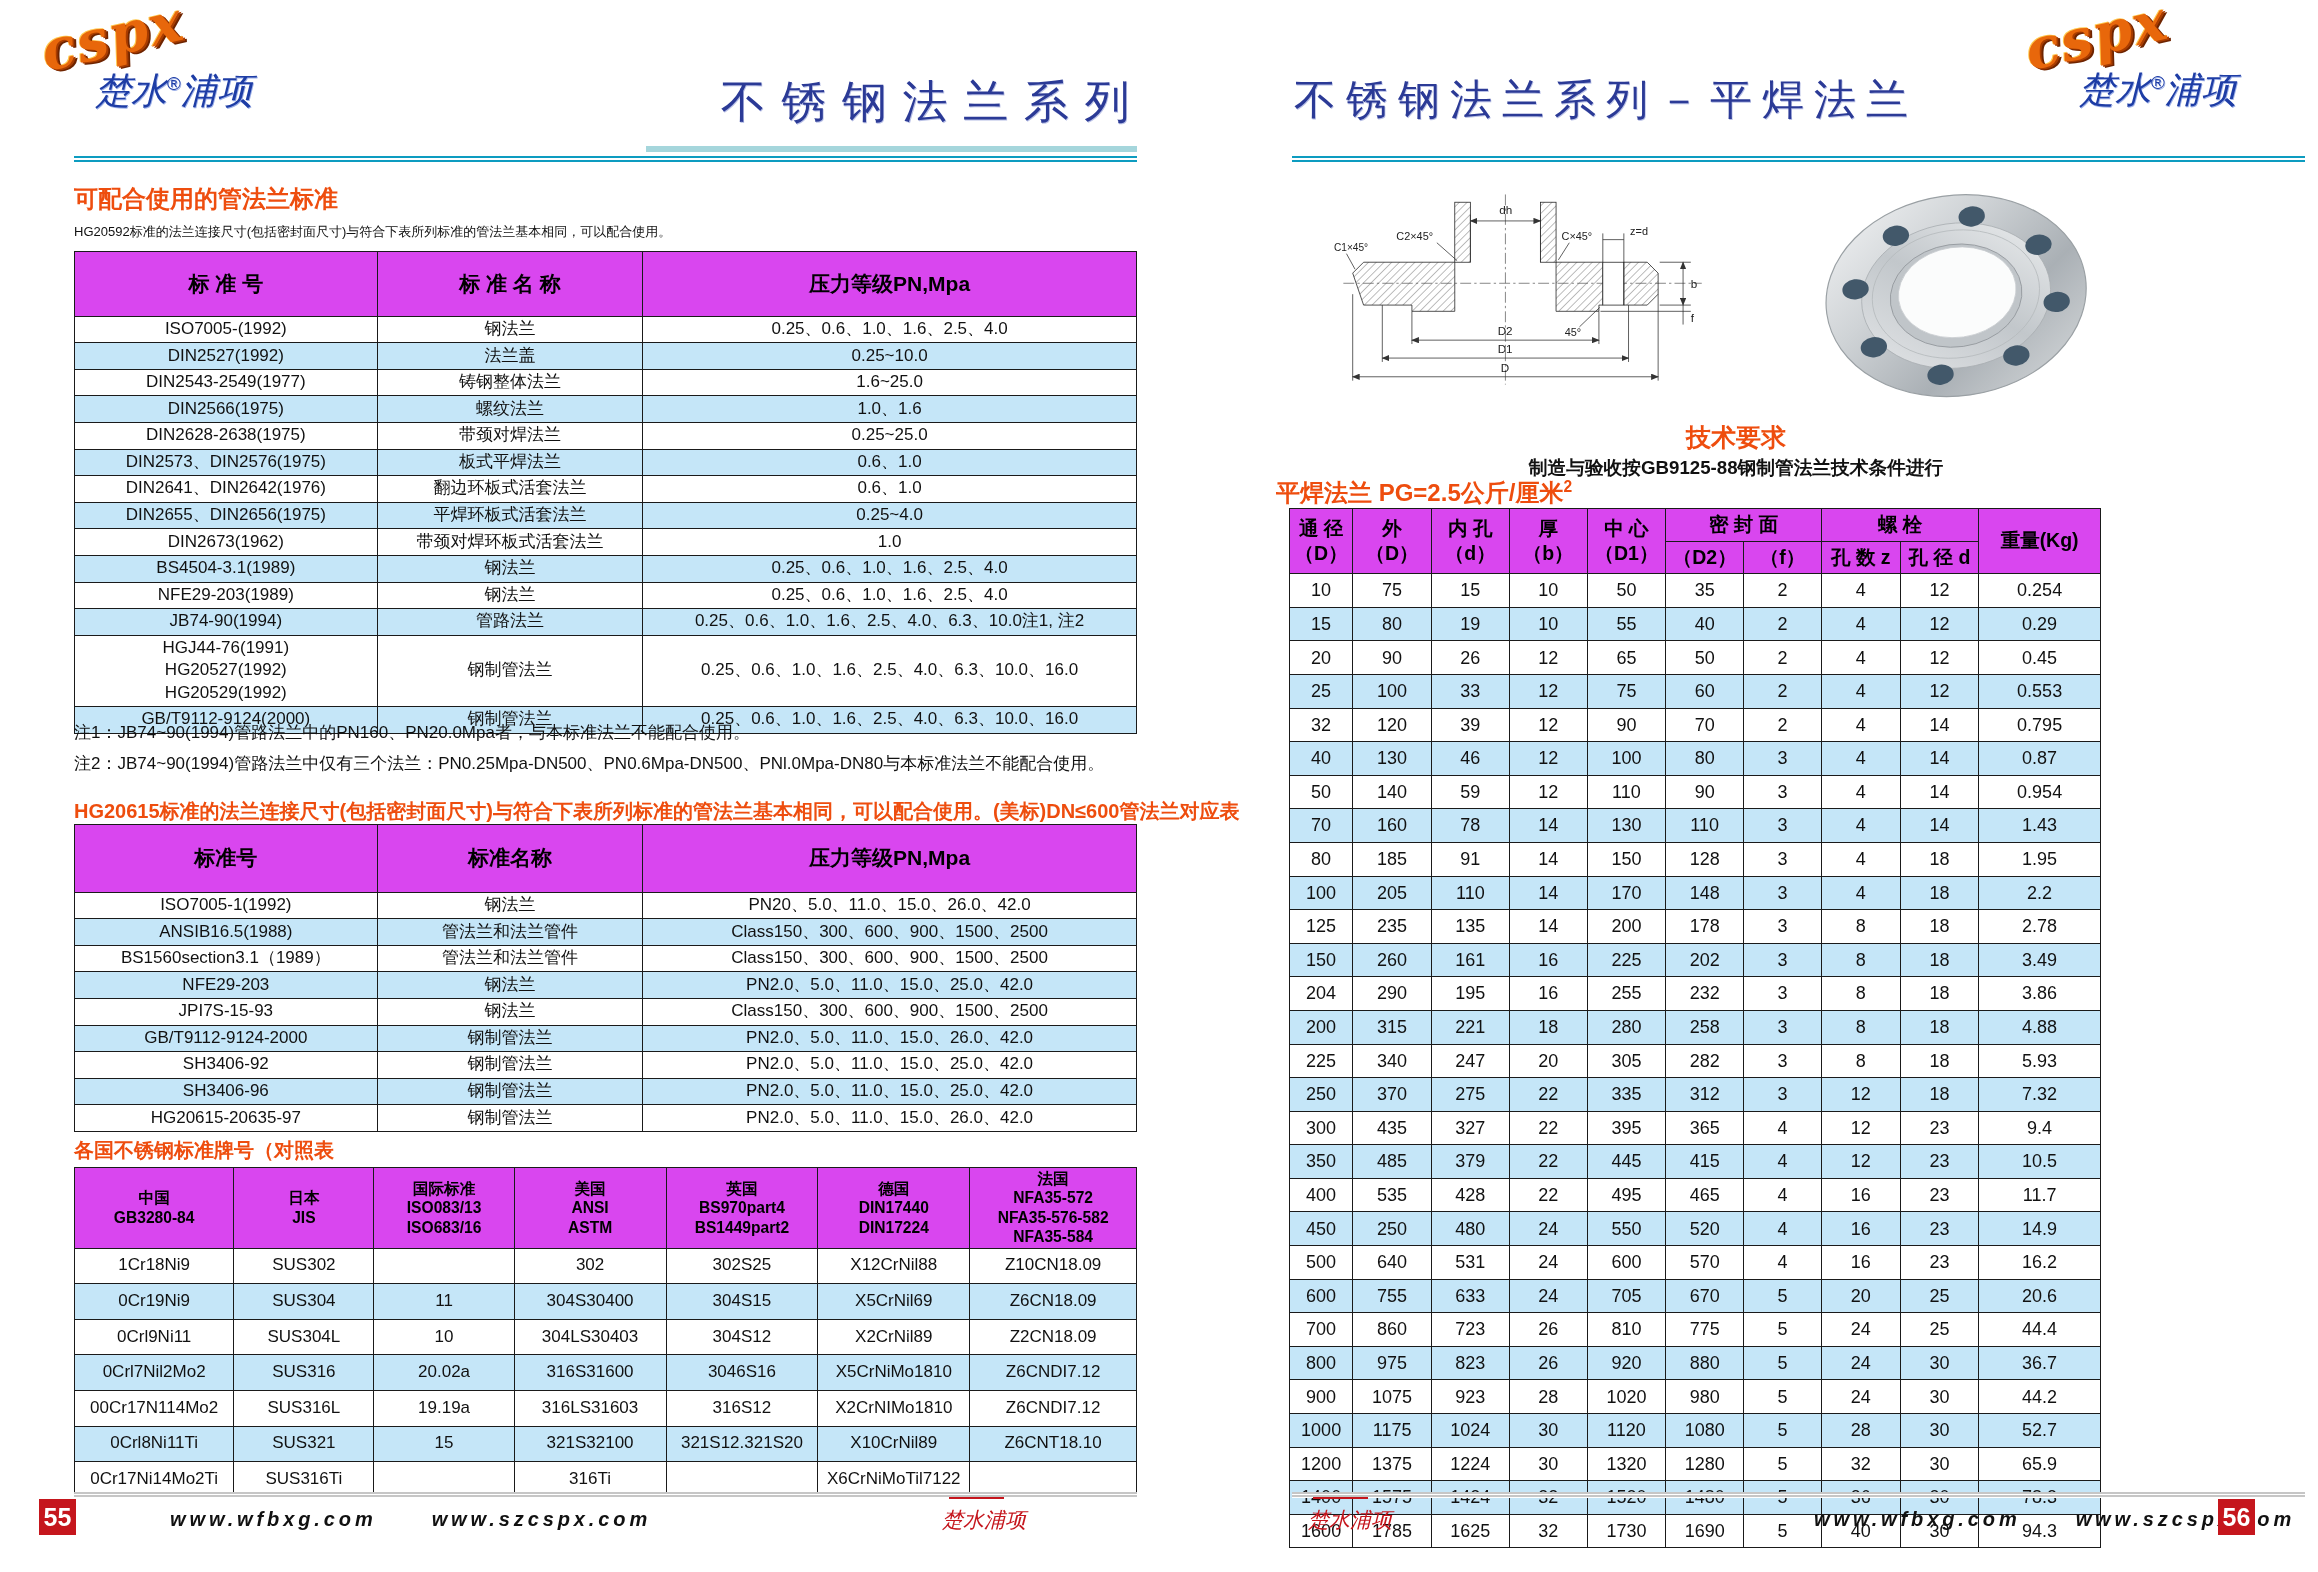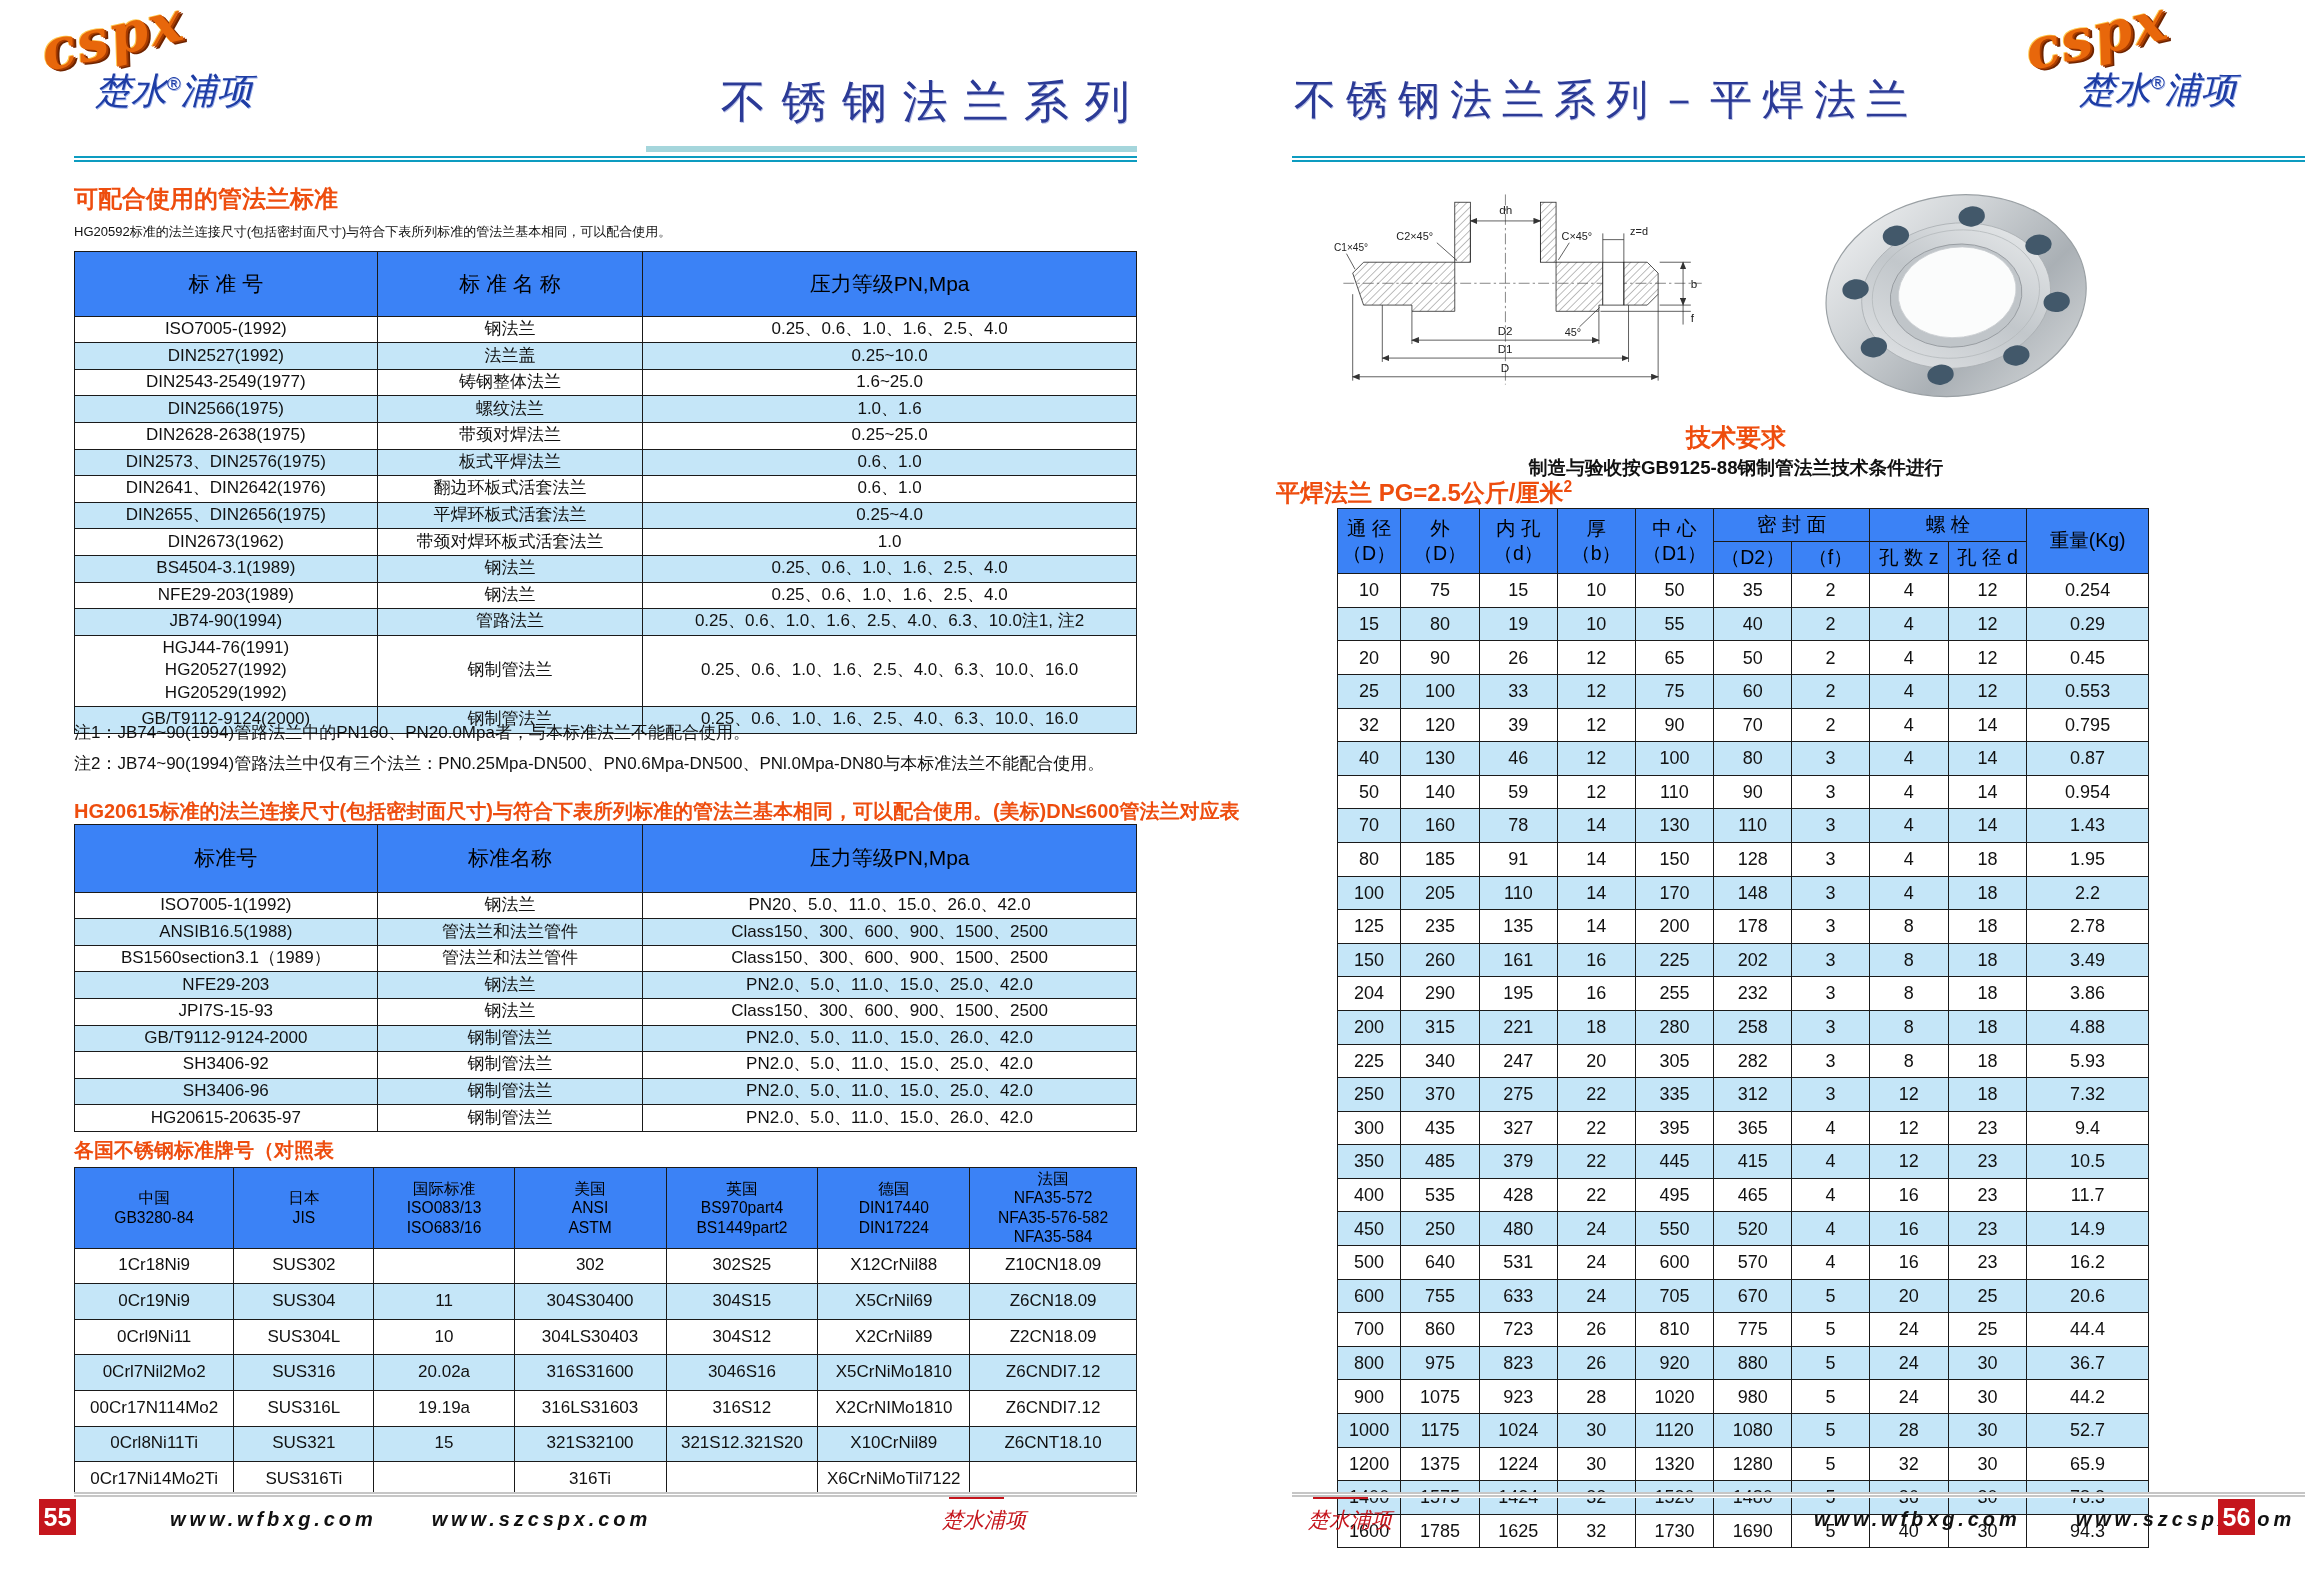--- a/index.html
+++ b/index.html
@@ -44,21 +44,21 @@
 
   
   table.data {
     border-collapse:collapse; table-layout:fixed;
     border:1.6px solid #1a1a1a; background:#fff;
   }
   table.data th, table.data td {
     border:0.8px solid #1a1a1a; text-align:center; vertical-align:middle;
     white-space:pre-line; padding:0.8px 3.1px; line-height:1.35;
   }
-  table.data thead th { background:#3b82f6; color:#000; font-weight:normal; }
+  table.data thead th { background:#d946ef; color:#000; font-weight:bold; }
   table.data tbody tr:nth-child(even) { background:#c5e6f8; }
 
   #table1 th { height:62px; font-size:21px; }
   #table1 td { height:24px; font-size:17px; }
 
   #table2 th { height:65px; font-size:21px; }
   #table2 td { height:24px; font-size:17px; }
 
   #table3 th { height:69px; font-size:15.6px; line-height:1.25; }
   #table3 td { height:33px; font-size:17px; }
@@ -482,21 +482,21 @@
     </g>
   </svg>
 
   <div class="abs sec-heading" style="left:132px; top:421px; width:888px; text-align:center; font-size:25px;">技术要求</div>
   <div class="abs body-text" style="left:132px; top:455px; width:888px; text-align:center; font-size:18.7px; font-weight:bold;">制造与验收按GB9125-88钢制管法兰技术条件进行</div>
 
   <div class="abs sec-heading" style="left:116px; top:477px; font-size:24px;">
     <span>平焊法兰  PG=2.5公斤/厘米</span><sup class="pg">2</sup>
   </div>
 
-  <table class="data abs" id="table-r" style="left:129px; top:508px; width:812px;margin-left:48px;">
+  <table class="data abs" id="table-r" style="left:129px; top:508px; width:812px;">
     <colgroup>
       <col style="width:7.8%">
         <col style="width:9.7%">
         <col style="width:9.6%">
         <col style="width:9.6%">
         <col style="width:9.7%">
       <col style="width:9.6%">
         <col style="width:9.6%">
         <col style="width:9.7%">
         <col style="width:9.7%">

